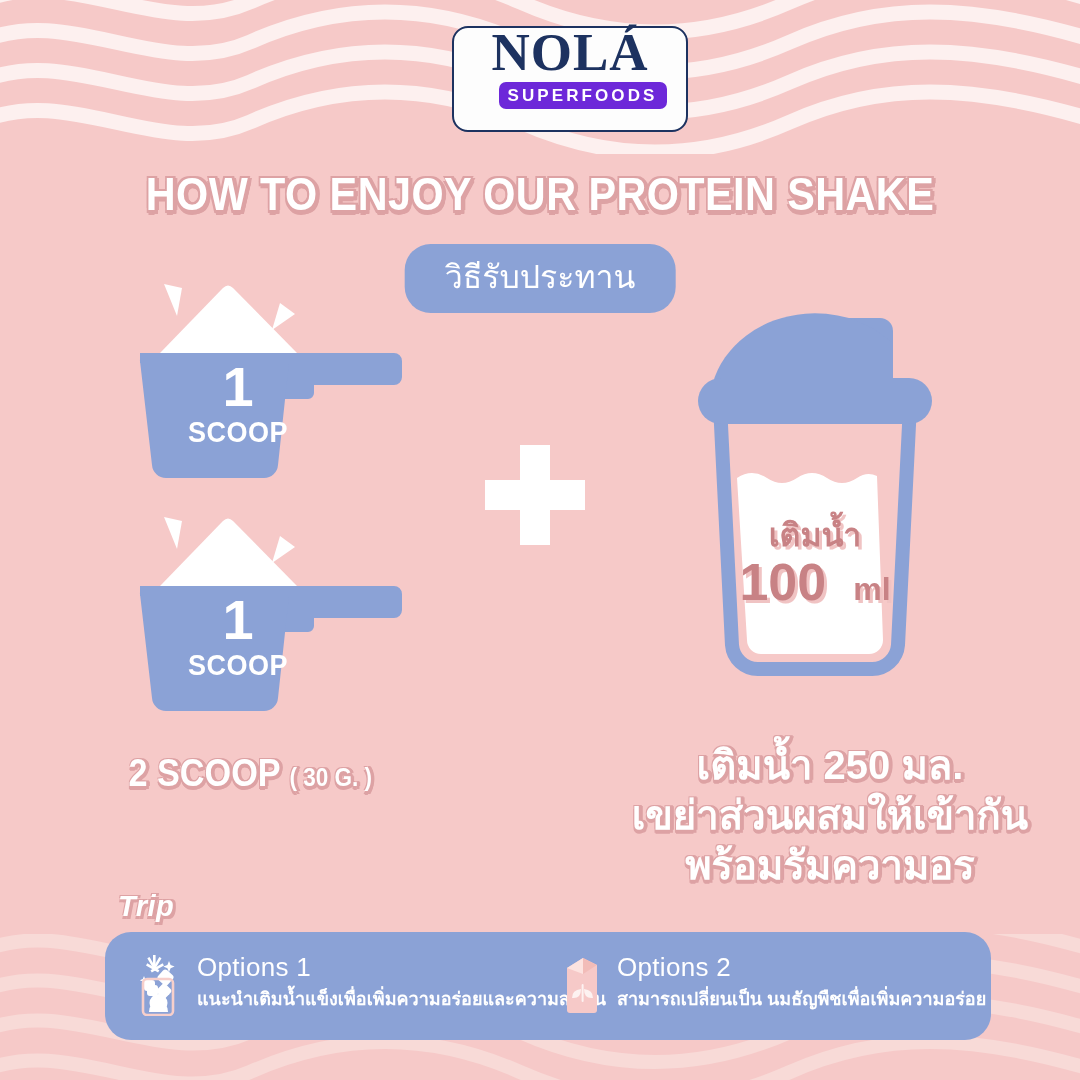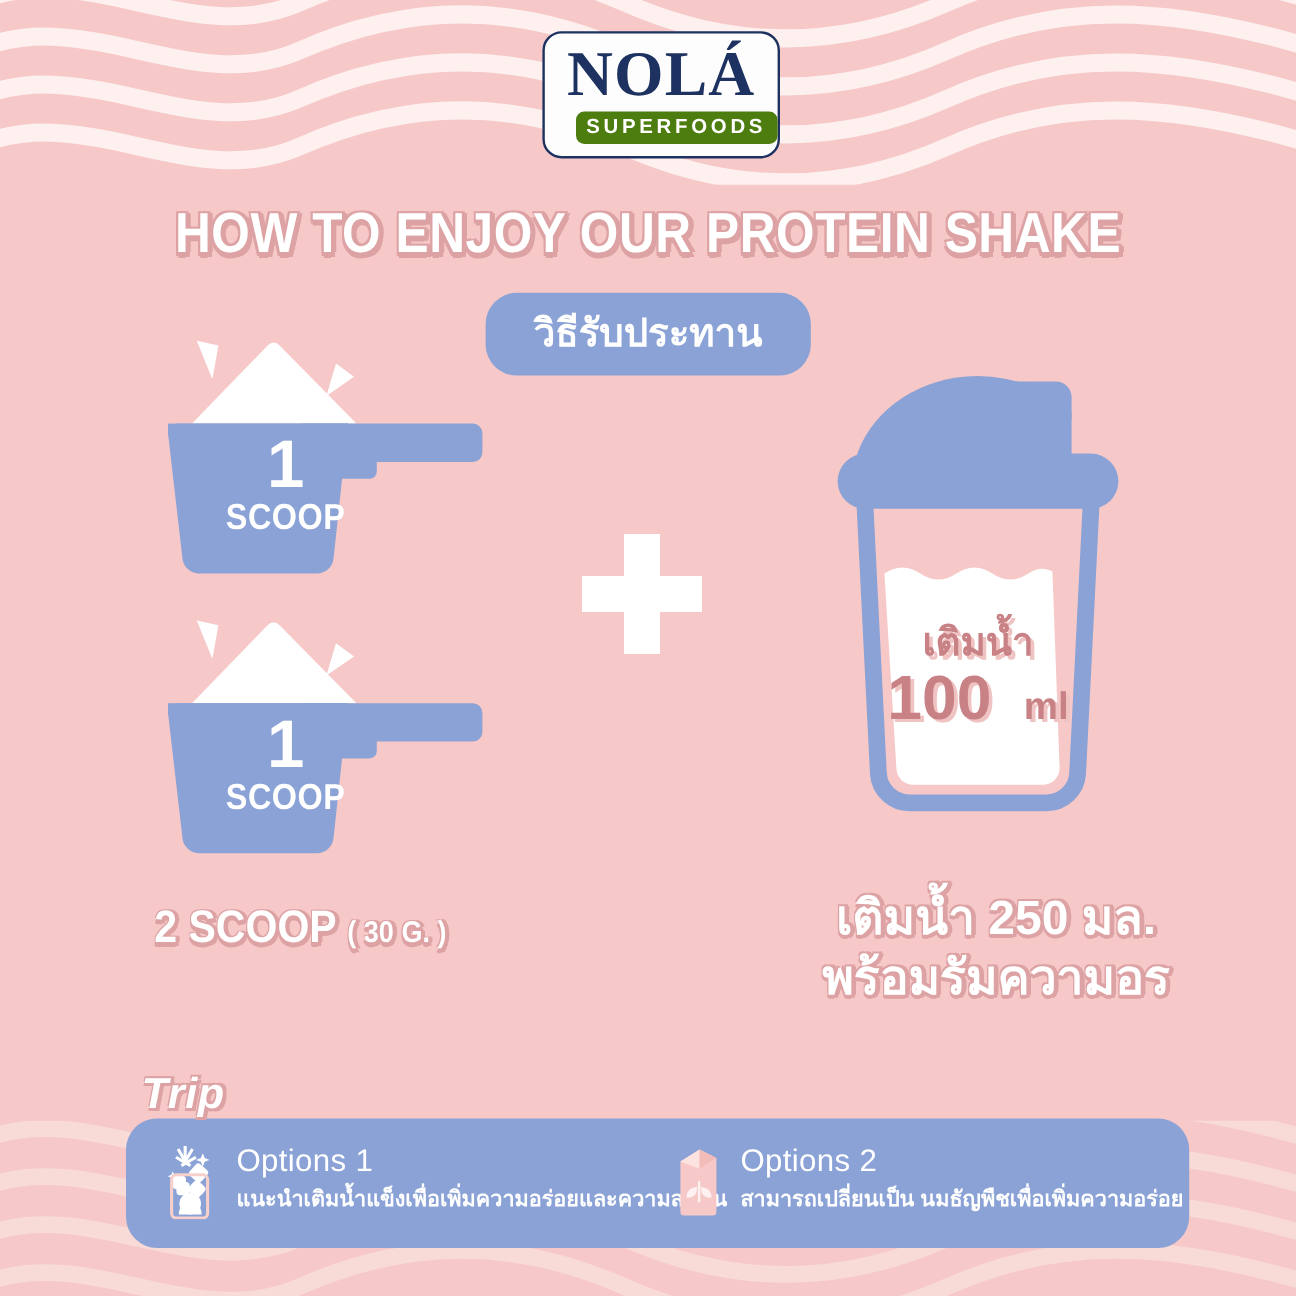--- a/index.html
+++ b/index.html
@@ -11,31 +11,31 @@
     position:relative;
   }
   #stage { position:relative; width:1080px; height:1080px; overflow:hidden; }
 
   .waves { position:absolute; left:0; width:1080px; pointer-events:none; }
   .waves.top { top:-6px; }
   .waves.bottom { bottom:-4px; }
 
   
   .logo {
-    position:absolute; left:452px; top:26px; width:198px; height:106px;
+    position:absolute; left:452px; top:26px; width:236px; height:106px;
     background:#fdfdfd; border-radius:16px; border:2.5px solid #1d3260;
-    display:flex; flex-direction:column; align-items:center; justify-content:center;
+    display:flex; flex-direction:column; align-items:center; justify-content:flex-start;
   }
   .logo-word {
     font-family:"Liberation Serif", serif; font-weight:700;
     font-size:53px; line-height:0.93; color:#1d3260;
     letter-spacing:1px;
   }
   .logo-bar {
-    margin-top:5px; background:#4d7c0f; border-radius:7px;
+    margin-top:5px; background:#6d28d9; border-radius:7px;
     width:168px; height:27px;
     display:flex; align-items:center; justify-content:center;margin-left:25px;
   }
   .logo-sub {
     font-family:"Liberation Sans", sans-serif; font-weight:700;
     font-size:17px; color:#ffffff; letter-spacing:3.1px;
   }
 
   
   .headline {
@@ -45,21 +45,21 @@
     transform:scaleX(0.88); transform-origin:center top;
     text-shadow:
       4px 4px 0 #dda2a4, 3px 4px 0 #dda2a4, 4px 3px 0 #dda2a4,
       -2px 3px 0 #dda2a4, 3px -2px 0 #dda2a4, -2px -2px 0 #dda2a4,
       0 5px 0 #dda2a4, 5px 0 0 #dda2a4;
   }
   .subpill {
     position:absolute; top:244px; left:50%; transform:translateX(-50%);
     background:#8ba2d6; border-radius:26px;
     padding:7px 40px 11px 40px;
-    font-size:32px; font-weight:700; color:#ffffff;
+    font-size:32px; font-weight:400; color:#ffffff;
     white-space:nowrap;
   }
 
   
   .scoop { position:absolute; width:310px; height:215px; }
   .scoop1 { left:120px; top:275px; }
   .scoop2 { left:120px; top:508px; }
   .scoop .num {
     position:absolute; left:78px; top:84px; width:80px; text-align:center;
     font-size:56px; font-weight:700; color:#ffffff; line-height:1;
@@ -99,21 +99,21 @@
   .cap-left { left:40px; top:750px; width:420px; }
   .cap-left .th { font-size:43px; line-height:1.2; }
   .cap-left .en { font-size:38px; line-height:1.25; transform:scaleX(0.9); display:inline-block; }
   .cap-left .en small { font-size:25px; }
   .cap-right { left:610px; top:740px; width:440px; }
   .cap-right .r { font-size:40px; line-height:1.25; }
 
   
   .trip-word {
     position:absolute; left:118px; top:890px;
-    font-size:36px; font-weight:700; color:#ffffff;
+    font-size:29px; font-weight:700; color:#ffffff;
     font-style:italic; letter-spacing:0.5px;
     text-shadow:3px 3px 0 #dda2a4, -1px 3px 0 #dda2a4, 3px -1px 0 #dda2a4, -1px -1px 0 #dda2a4;
     z-index:5;
   }
   .trip-pill {
     position:absolute; left:115px; top:917px;
     background:#c87d80; border-radius:19px;
     padding:5px 22px 8px 22px;
     font-size:27px; font-weight:700; color:#ffffff;
     white-space:nowrap; z-index:4;
@@ -219,20 +219,21 @@
       </div>
     </div>
   </div>
 
   <div class="cap cap-left">
     <div><span class="en"><span>2 SCOOP</span> <small>( 30 G. )</small></span></div>
   </div>
 
   <div class="cap cap-right">
     <div class="r">เติมน้ำ 250 มล.</div>
+    <div class="r">เขย่าส่วนผสมให้เข้ากัน</div>
     <div class="r">พร้อมรัมความอร</div>
   </div>
 
   <div class="trip-word">Trip</div>
 
   <div class="panel">
 
     <div class="opt opt1">
       <svg class="opt-ico" viewBox="0 0 54 64">
         <g fill="#ffffff">

